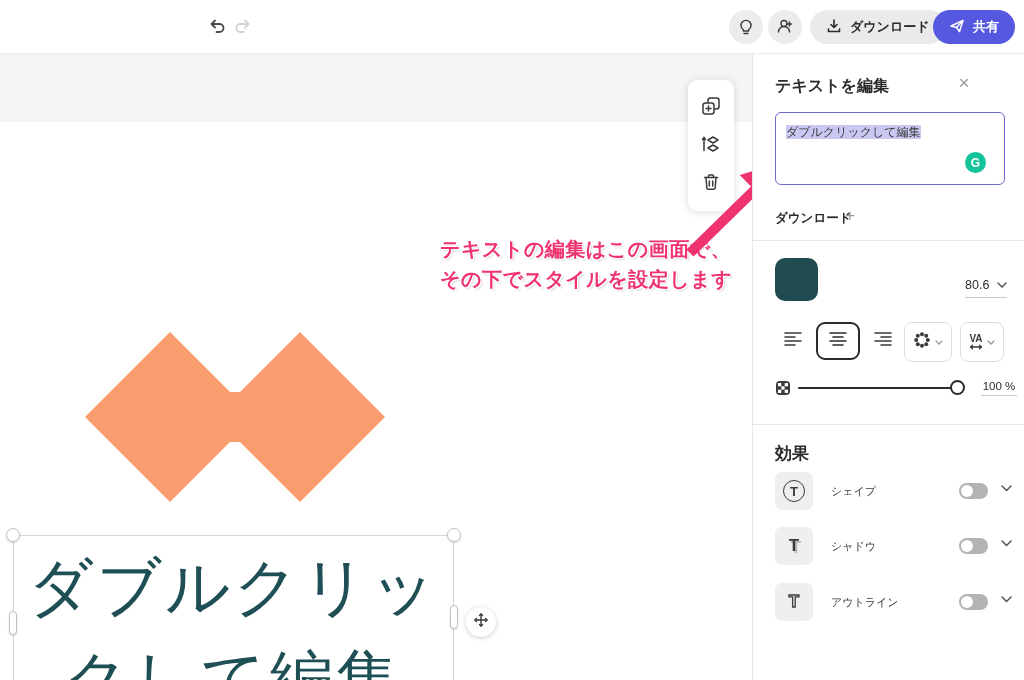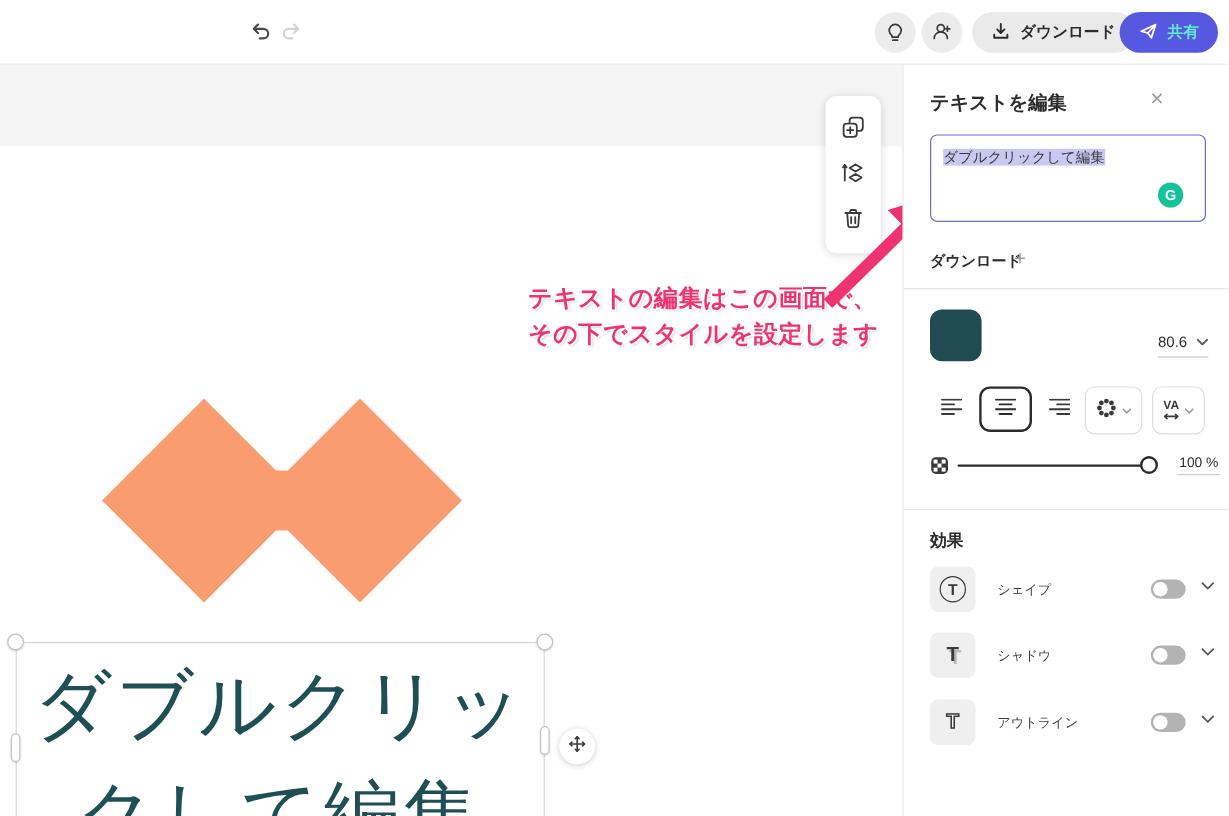--- a/index.html
+++ b/index.html
@@ -10,21 +10,21 @@
   }
   
   .topbar { position:absolute; left:0; top:0; width:1024px; height:54px;
     background:#fff; border-bottom:1px solid #ececec; z-index:30; }
   .iconbtn { position:absolute; display:flex; align-items:center; justify-content:center;
     cursor:pointer; background:transparent; border:none; }
   .circlebtn { width:34px; height:34px; border-radius:50%; background:#ececec; }
   .pill { height:34px; border-radius:17px; display:flex; align-items:center; gap:8px;
     padding:0 16px; font-size:13px; font-weight:700; }
   .pill.gray { background:#eaeaea; color:#2b2b2b; }
-  .pill.accent { background:var(--accent); color:#5eead4; }
+  .pill.accent { background:var(--accent); color:#ffffff; }
   
   .canvas { position:absolute; left:0; top:54px; width:752px; height:626px;
     background:#fff; overflow:hidden; }
   .graystrip { position:absolute; left:0; top:0; width:752px; height:68px; background:#f5f5f5; }
   .float-toolbar { position:absolute; left:688px; top:26px; width:46px; height:131px;
     background:#fff; border-radius:9px; box-shadow:0 1px 8px rgba(0,0,0,.14);
     display:flex; flex-direction:column; align-items:center; justify-content:space-around; padding:8px 0; z-index:5;}
   .float-toolbar .iconbtn { position:relative; width:30px; height:30px; }
   .annotation { position:absolute; left:440px; top:180px; width:310px;
     font-size:20px; line-height:30px; font-weight:700; color:var(--pink); letter-spacing:.5px;
@@ -63,21 +63,21 @@
   .align-row { position:absolute; left:0; top:268px; width:272px; height:40px; }
   .abtn { position:absolute; top:0; height:38px; display:flex; align-items:center; justify-content:center; cursor:pointer; }
   .abtn.sel { border:2px solid #2b2b2b; border-radius:9px; background:#fff; }
   .abtn.box { border:1px solid #ddd; border-radius:8px; gap:4px; }
   .slider-row { position:absolute; left:0; top:324px; width:272px; height:20px; }
   .track { position:absolute; left:45px; top:9px; width:160px; height:2px; background:#2b2b2b; border-radius:1px; cursor:pointer; }
   .knob { position:absolute; left:197px; top:2px; width:15px; height:15px; border-radius:50%;
     background:#fff; border:2.5px solid #2b2b2b; cursor:pointer; }
   .pct { position:absolute; left:228px; top:2px; width:36px; font-size:11.5px; color:#2c2c2c;
     border-bottom:1px solid #ccc; padding-bottom:3px; text-align:center; cursor:text; }
-  .fx-title { position:absolute; left:22px; top:388px; font-size:14px; font-weight:700; }
+  .fx-title { position:absolute; left:22px; top:388px; font-size:17px; font-weight:700; }
   .fx-row { position:absolute; left:0; width:272px; height:38px; }
   .fx-tile { position:absolute; left:22px; top:0; width:38px; height:38px; border-radius:7px;
     background:#efefef; display:flex; align-items:center; justify-content:center; cursor:pointer; }
   .fx-label { position:absolute; left:78px; top:12px; font-size:11px; color:#3a3a3a; }
   .toggle { position:absolute; left:206px; top:11px; width:29px; height:16px; border-radius:8px;
     background:#b3b3b3; cursor:pointer; }
   .toggle::after { content:""; position:absolute; left:2px; top:2px; width:12px; height:12px;
     border-radius:50%; background:#fff; }
   .chev { cursor:pointer; display:inline-flex; }
   .fx-chev { position:absolute; left:248px; top:13px; }

